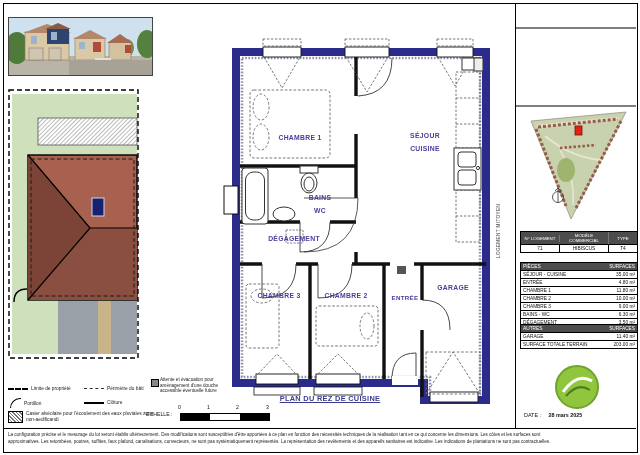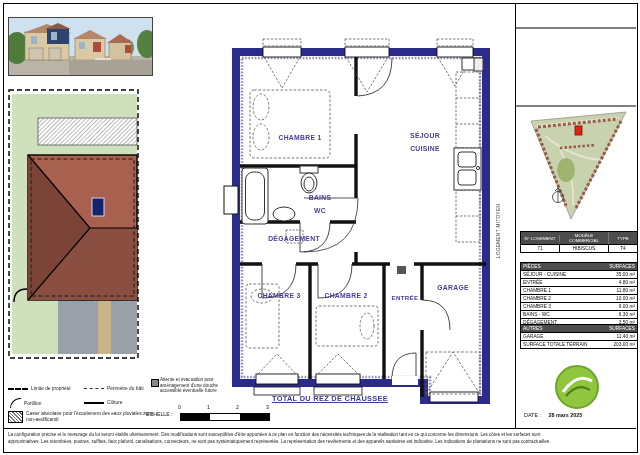--- a/index.html
+++ b/index.html
@@ -261,21 +261,21 @@
   <div class="room-label" style="left:290px;top:194px;width:60px;">BAINS</div>
   <div class="room-label" style="left:290px;top:207px;width:60px;">WC</div>
   <div class="room-label" style="left:250px;top:235px;width:88px;">DÉGAGEMENT</div>
   <div class="room-label" style="left:238px;top:292px;width:82px;">CHAMBRE 3</div>
   <div class="room-label" style="left:306px;top:292px;width:80px;">CHAMBRE 2</div>
   <div class="room-label" style="left:382px;top:294px;width:46px;font-size:6.2px;">ENTRÉE</div>
   <div class="room-label" style="left:424px;top:284px;width:58px;">GARAGE</div>
 
   <div id="party-wall">LOGEMENT MITOYEN</div>
 
-  <div id="plan-title">TOTAL DU REZ DE CHAUSSEE</div>
+  <div id="plan-title">PLAN DU REZ DE CUISINE</div>
 
   <div id="shower-note-icon"></div>
   <div id="shower-note">Attente et évacuation pour aménagement d'une douche accessible éventuelle future</div>
 
   <div id="scale-label">ECHELLE :</div>
   <div id="scale-bar">
     <div style="width:29.3px;background:#000;"></div>
     <div style="width:29.3px;background:#fff;"></div>
     <div style="width:29.4px;background:#000;"></div>
   </div>

